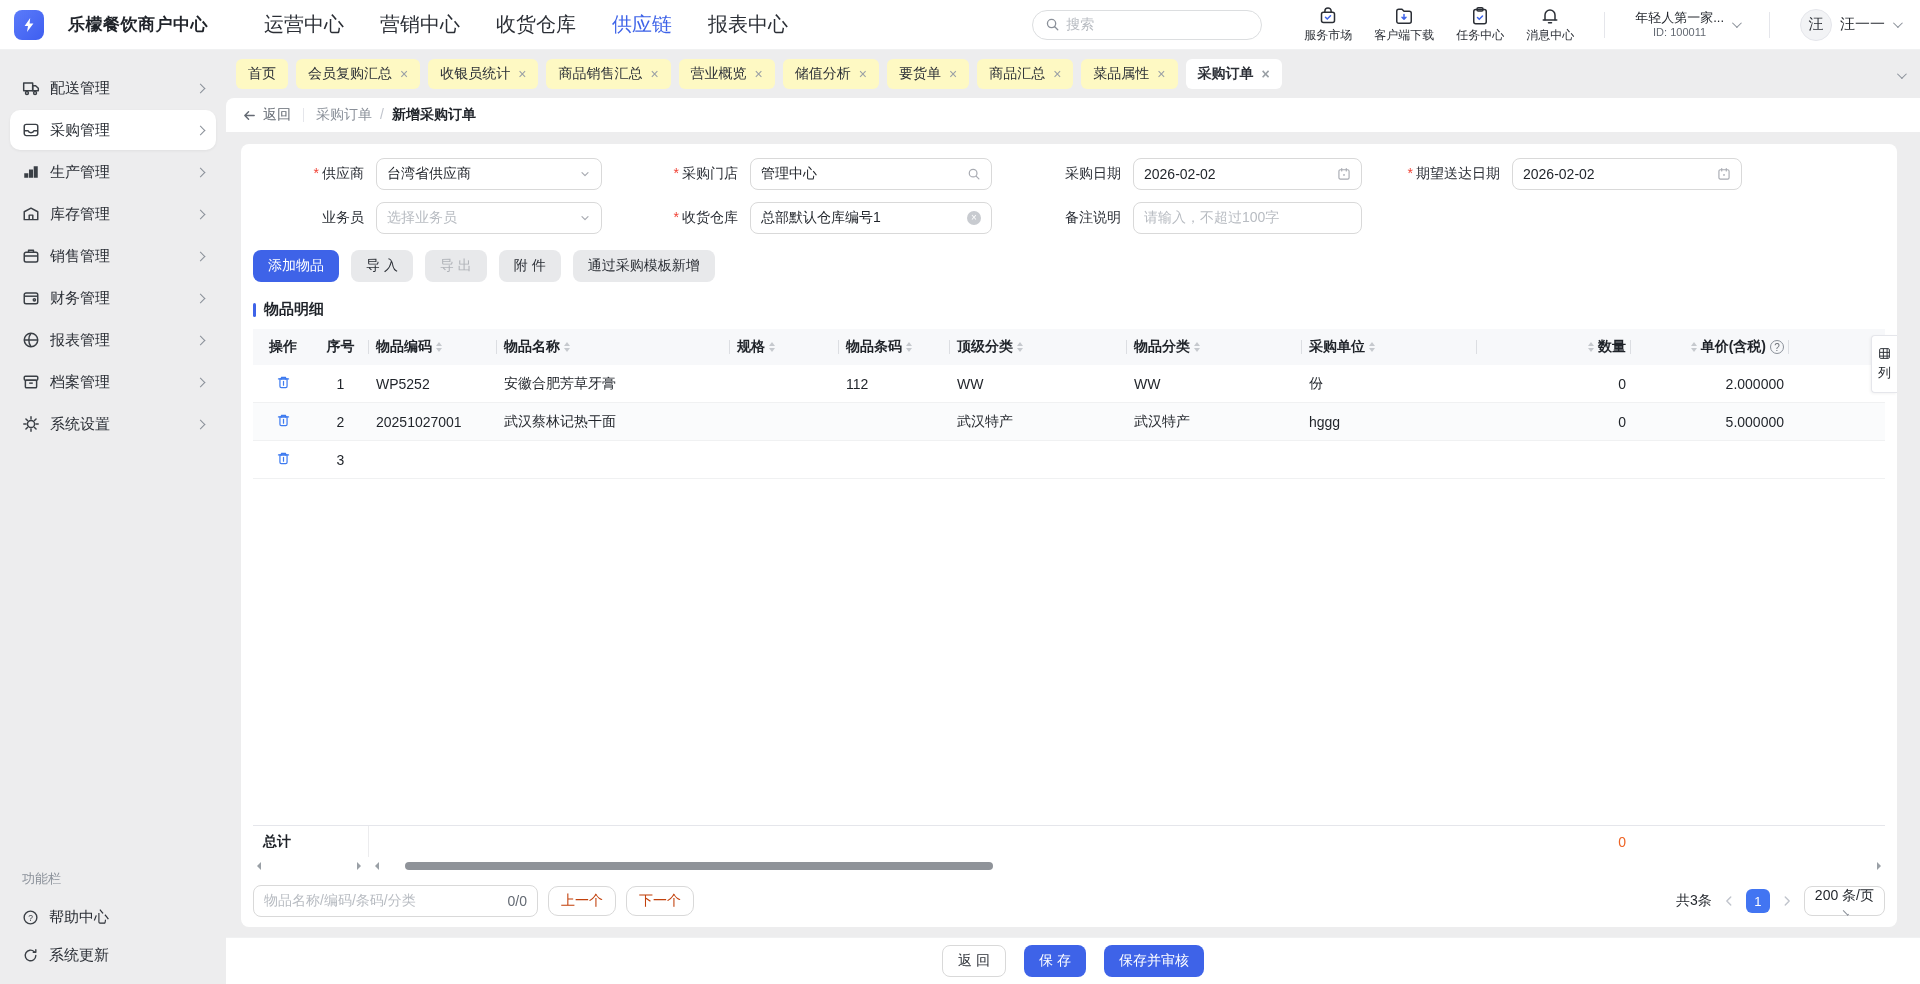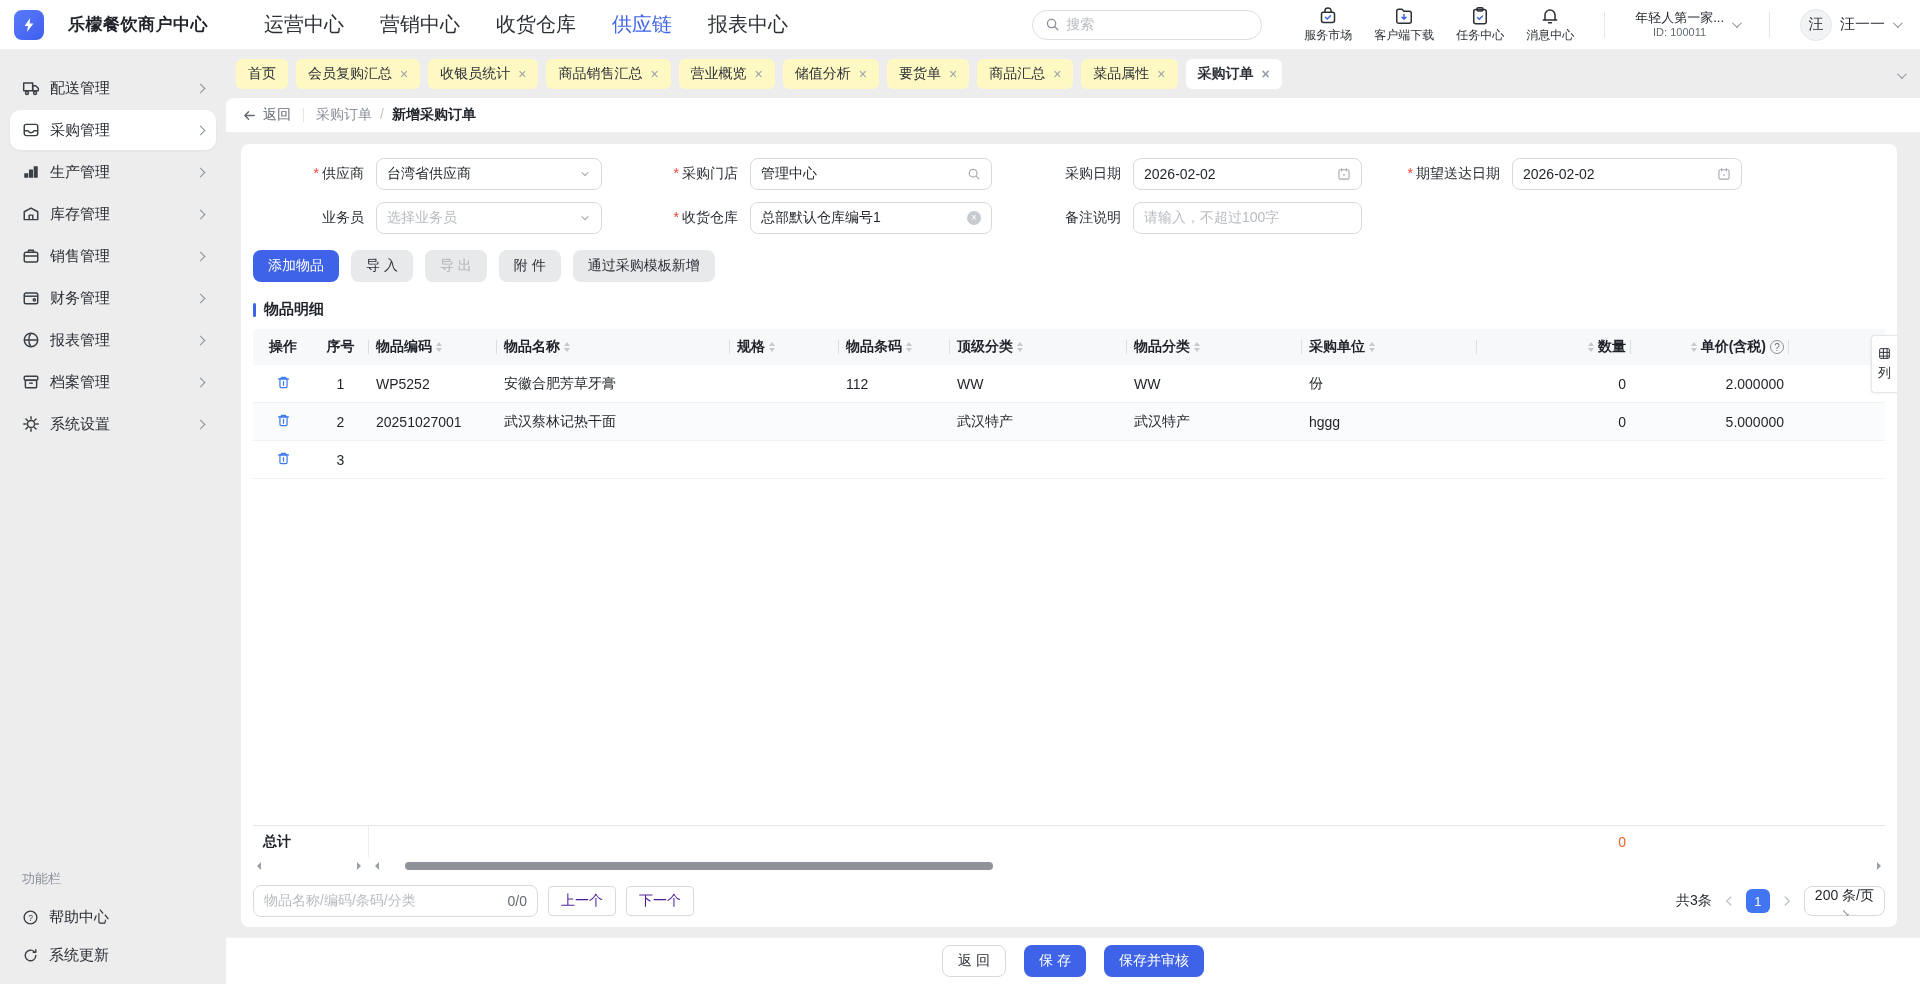--- a/index.html
+++ b/index.html
@@ -121,21 +121,21 @@
   .track-r { flex:1; position:relative; height:14px; display:flex; align-items:center; }
   .thumb { position:absolute; left:34px; width:588px; height:8px; border-radius:5px; background:#8f9399; cursor:grab; }
   .tri { width:0; height:0; border:4px solid transparent; display:inline-block; }
   .tri.l { border-right-color:#9aa0a6; } .tri.r { border-left-color:#9aa0a6; }
   .track-r .tri.r { position:absolute; right:0; }
 
   .tfoot { display:flex; align-items:center; margin-top:12px; gap:10px; }
   .find-input { width:285px; height:32px; border:1px solid #d9d9d9; border-radius:8px; display:flex; align-items:center; padding:0 10px; gap:6px; }
   .find-input .ph { color:#b8bcc2; flex:1; }
   .find-count { color:#646a73; }
-  .mini-btn { height:30px; background:#fff; border:1px solid #d9d9d9; border-radius:4px; padding:0 12px; font-size:14px; font-family:inherit; cursor:pointer; color:#4c1d95; }
+  .mini-btn { height:30px; background:#fff; border:1px solid #d9d9d9; border-radius:10px; padding:0 12px; font-size:14px; font-family:inherit; cursor:pointer; color:#c2410c; }
   .pager { margin-left:auto; display:flex; align-items:center; gap:10px; }
   .pg-arrow { color:#c0c4cc; cursor:pointer; font-size:16px; display:flex; }
   .pg-num { width:24px; height:24px; border-radius:6px; background:#4275f2; color:#fff; font-size:13px; display:flex; align-items:center; justify-content:center; cursor:pointer; }
   .pg-size { height:30px; border:1px solid #d9d9d9; border-radius:8px; display:flex; align-items:center; gap:8px; padding:0 10px; cursor:pointer;flex-direction:column; }
 
   .col-tool { position:absolute; right:-12px; top:6px; width:26px; height:58px; background:#fff; border:1px solid #e5e6eb; border-right:none; border-radius:4px 0 0 4px; box-shadow:-1px 1px 3px rgba(0,0,0,.05); display:flex; flex-direction:column; align-items:center; justify-content:center; gap:4px; font-size:13px; cursor:pointer; }
 
   
   .bottombar { height:47px; background:#fff; display:flex; align-items:center; justify-content:center; gap:18px; border-top:1px solid #f0f1f2; }
   .bottombar .btn { height:32px; }

